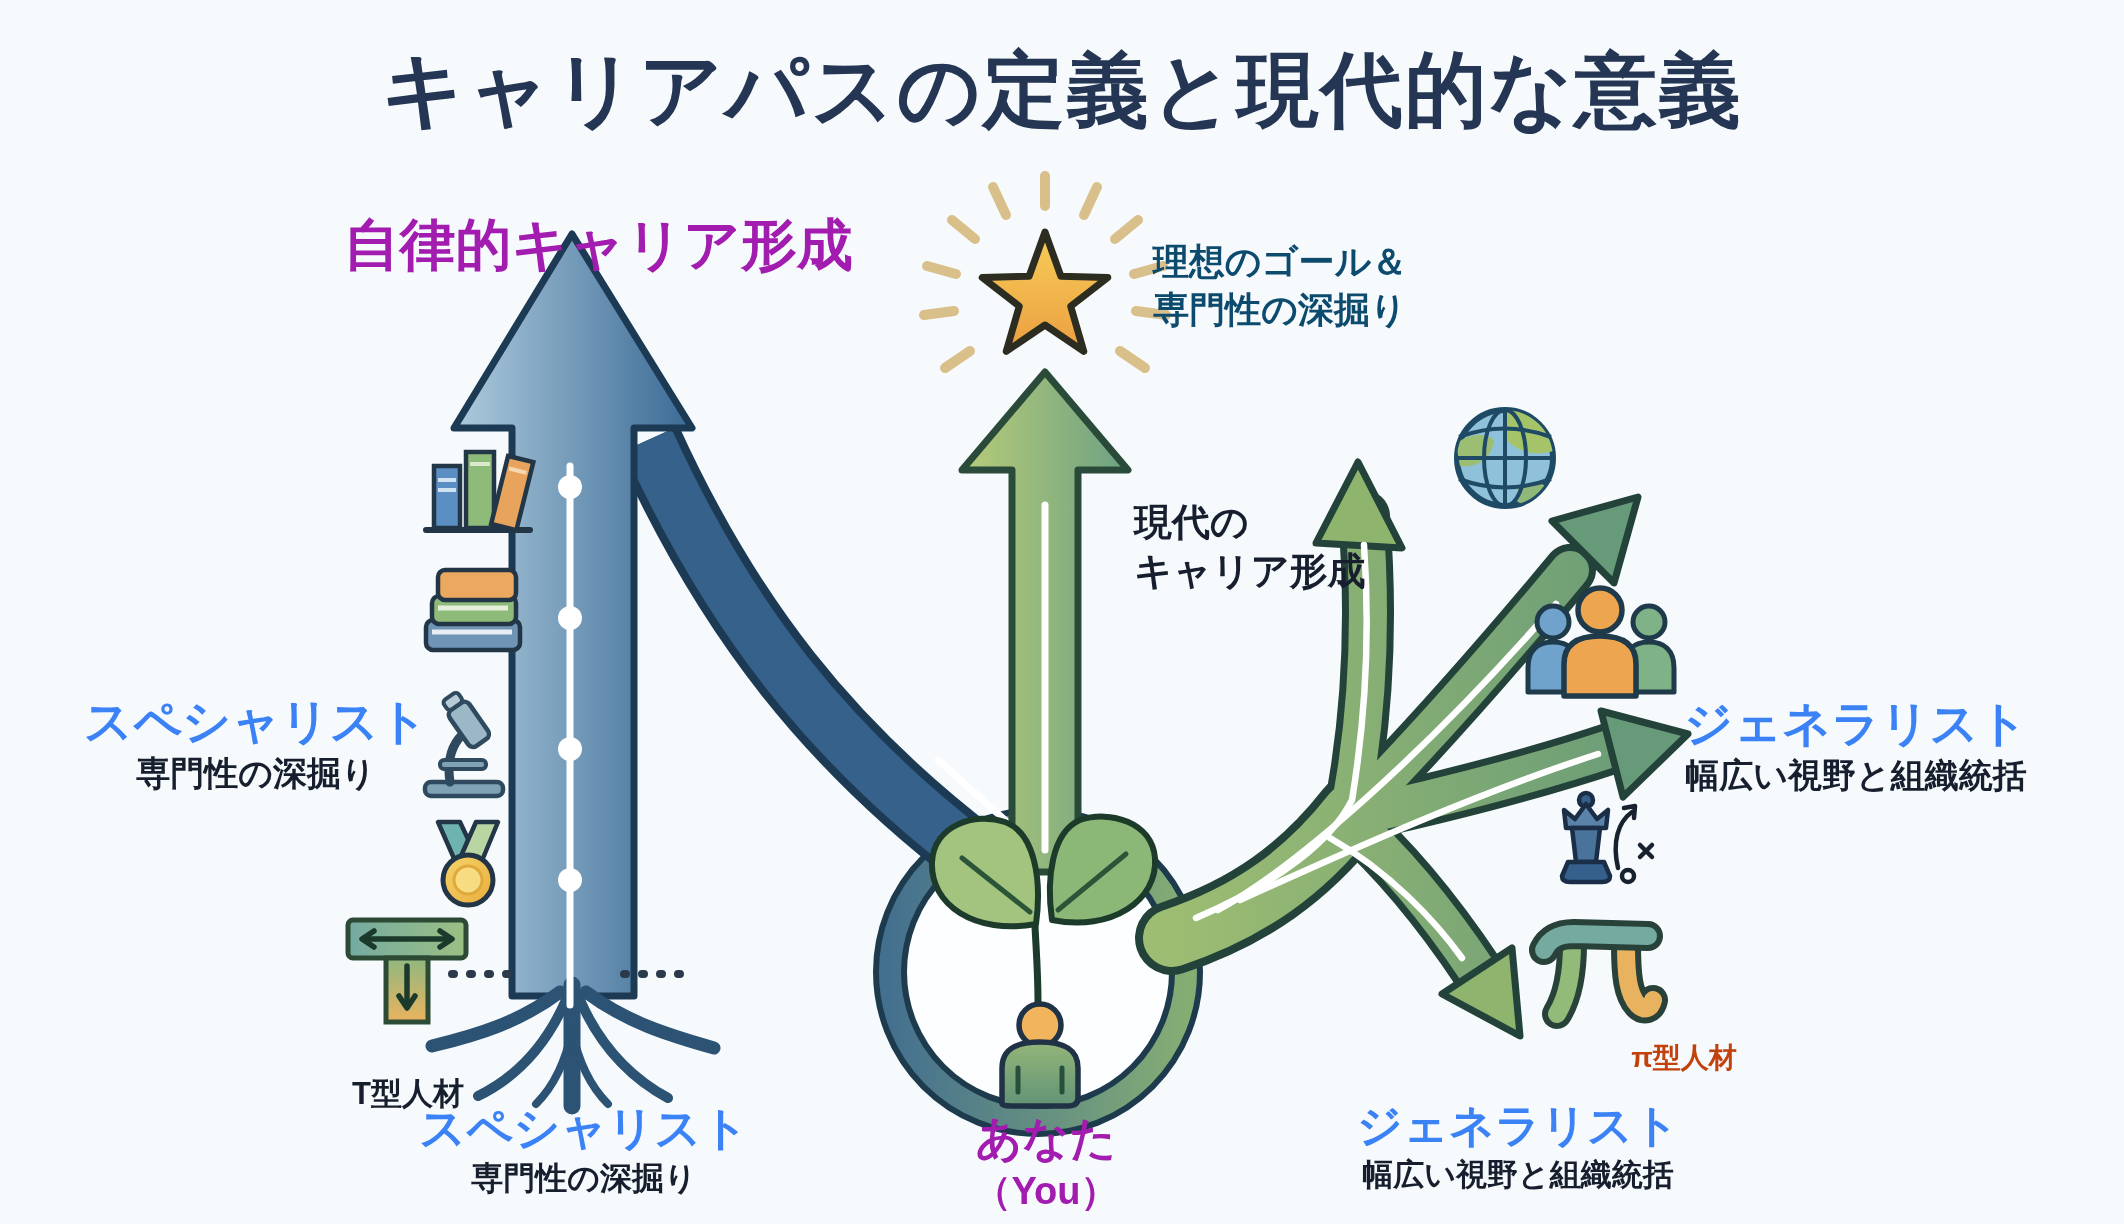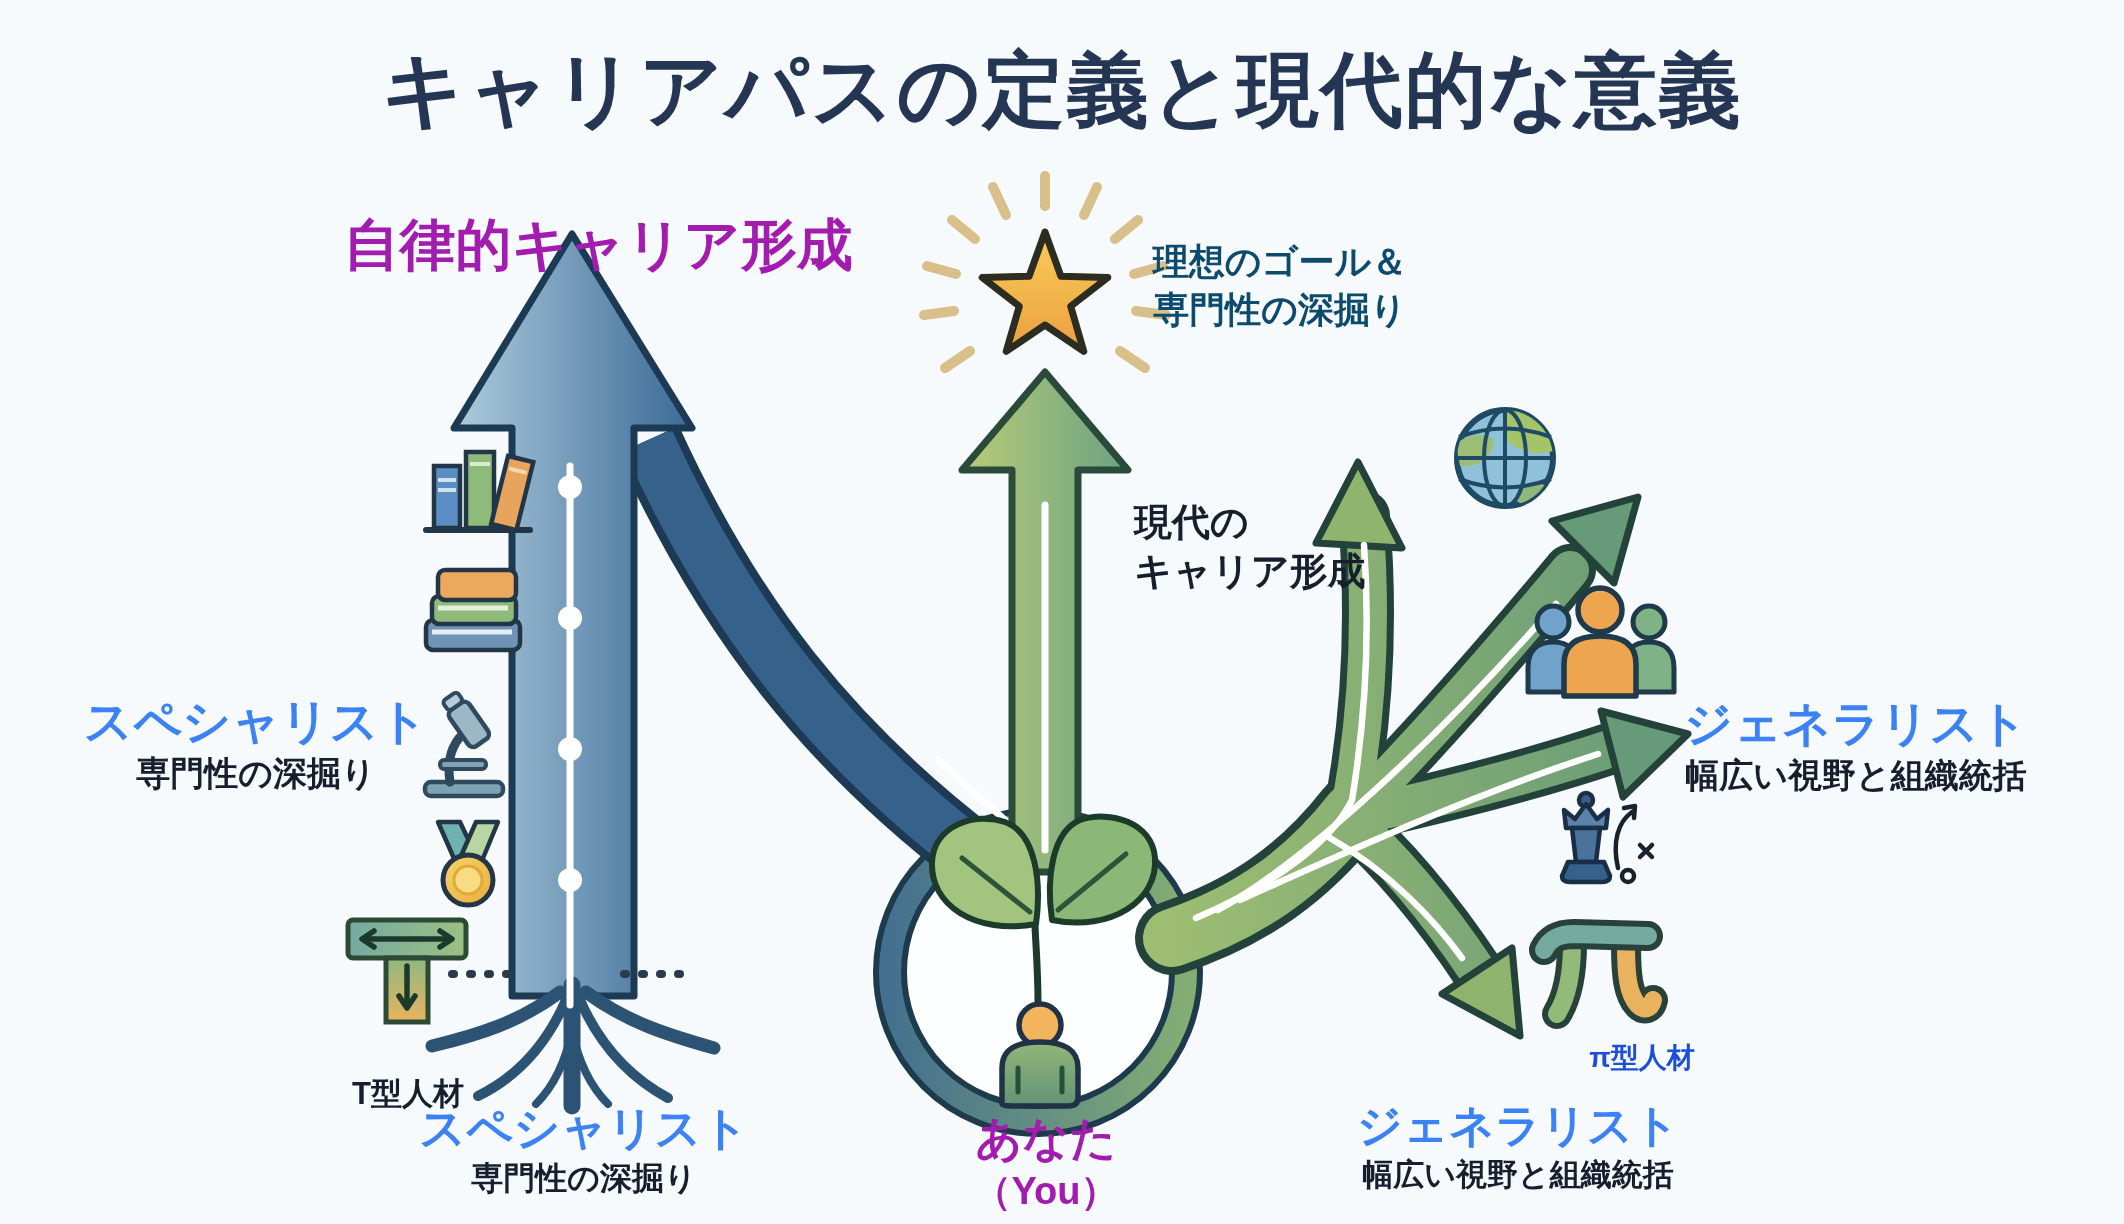--- a/index.html
+++ b/index.html
@@ -27,21 +27,21 @@
   .spec-bottom .role-main{font-size:46px;}
   .spec-bottom .role-sub{font-size:32px;}
   .gen-right{left:1856px;top:694px;font-size:50px;}
   .gen-right .role-sub{font-size:34px;}
   .gen-bottom{left:1518px;top:1098px;}
   .gen-bottom .role-main{font-size:45px;}
   .gen-bottom .role-sub{font-size:31px;}
   .you-label{left:1046px;top:1110px;font-size:46px;color:#a21caf;}
   .you-sub{font-size:38px;}
   .t-type{left:408px;top:1030px;font-size:31px;color:#171f2e;margin-top:44px;}
-  .pi-type{left:1642px;top:1040px;font-size:28px;color:#1d4ed8;}
+  .pi-type{left:1684px;top:1040px;font-size:28px;color:#c2410c;}
 </style>
 </head>
 <body>
 
 <div class="stage">
 
 <svg class="art" width="2124" height="1224" viewBox="0 0 2124 1224">
   <defs>
     <linearGradient id="gradBlue" x1="0" y1="0" x2="1" y2="0">
       <stop offset="0" stop-color="#aecbdd"></stop>

